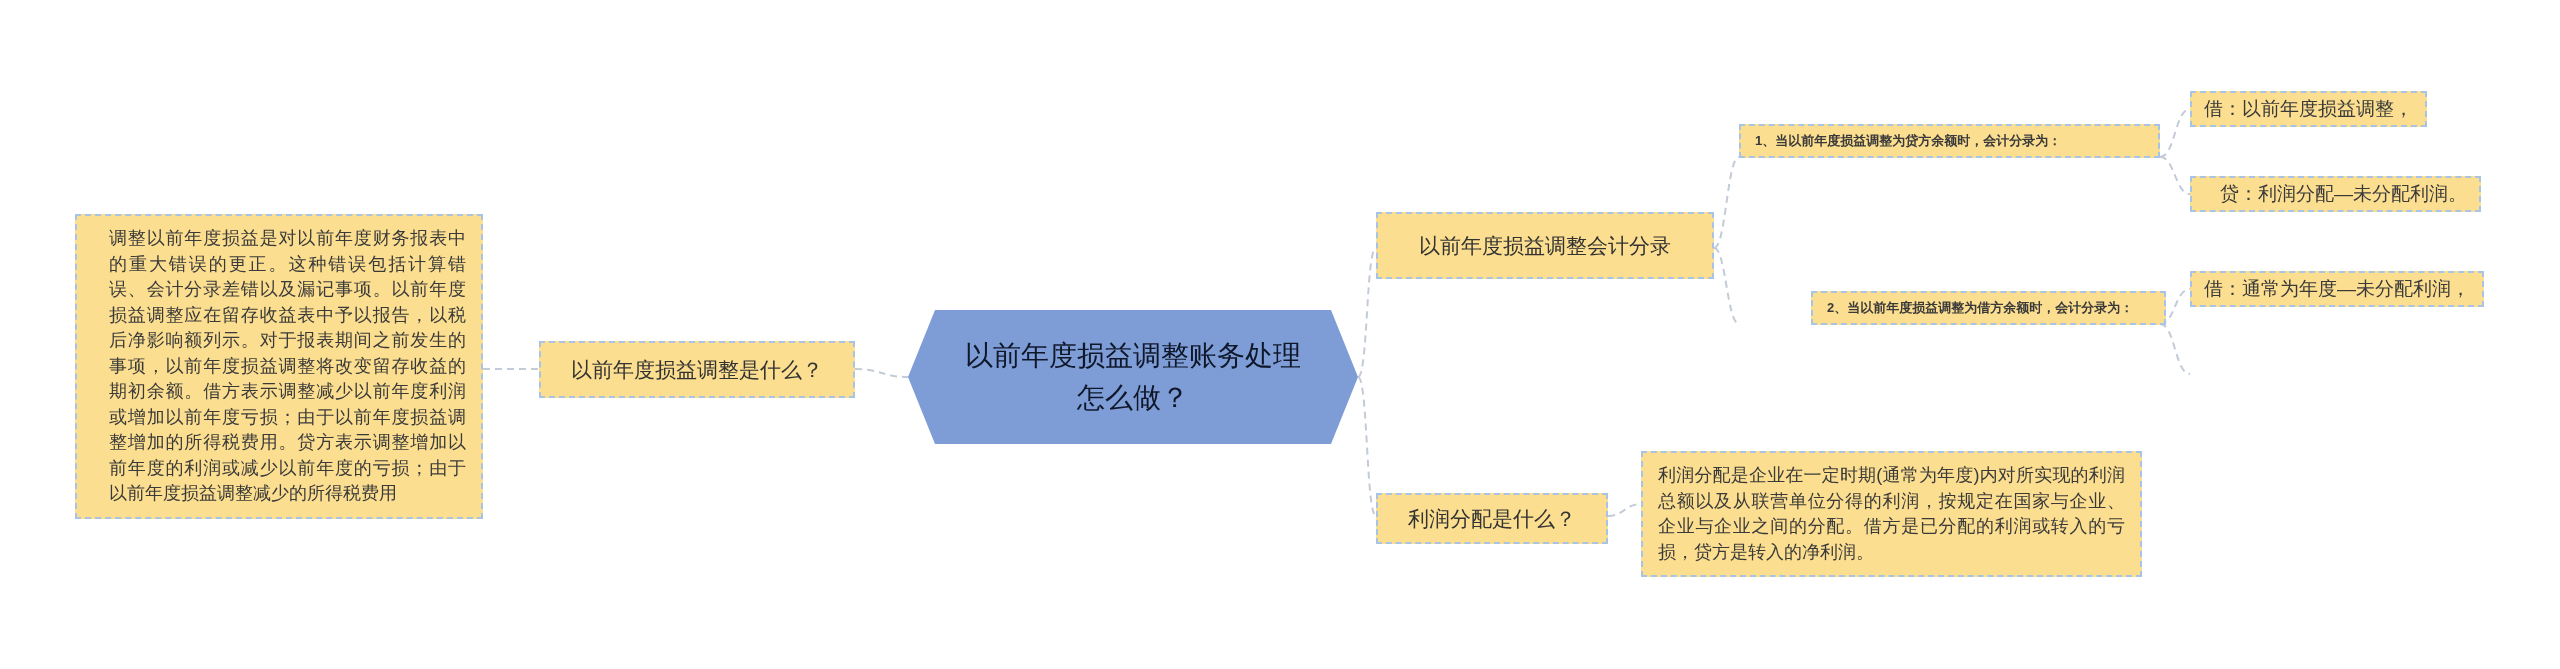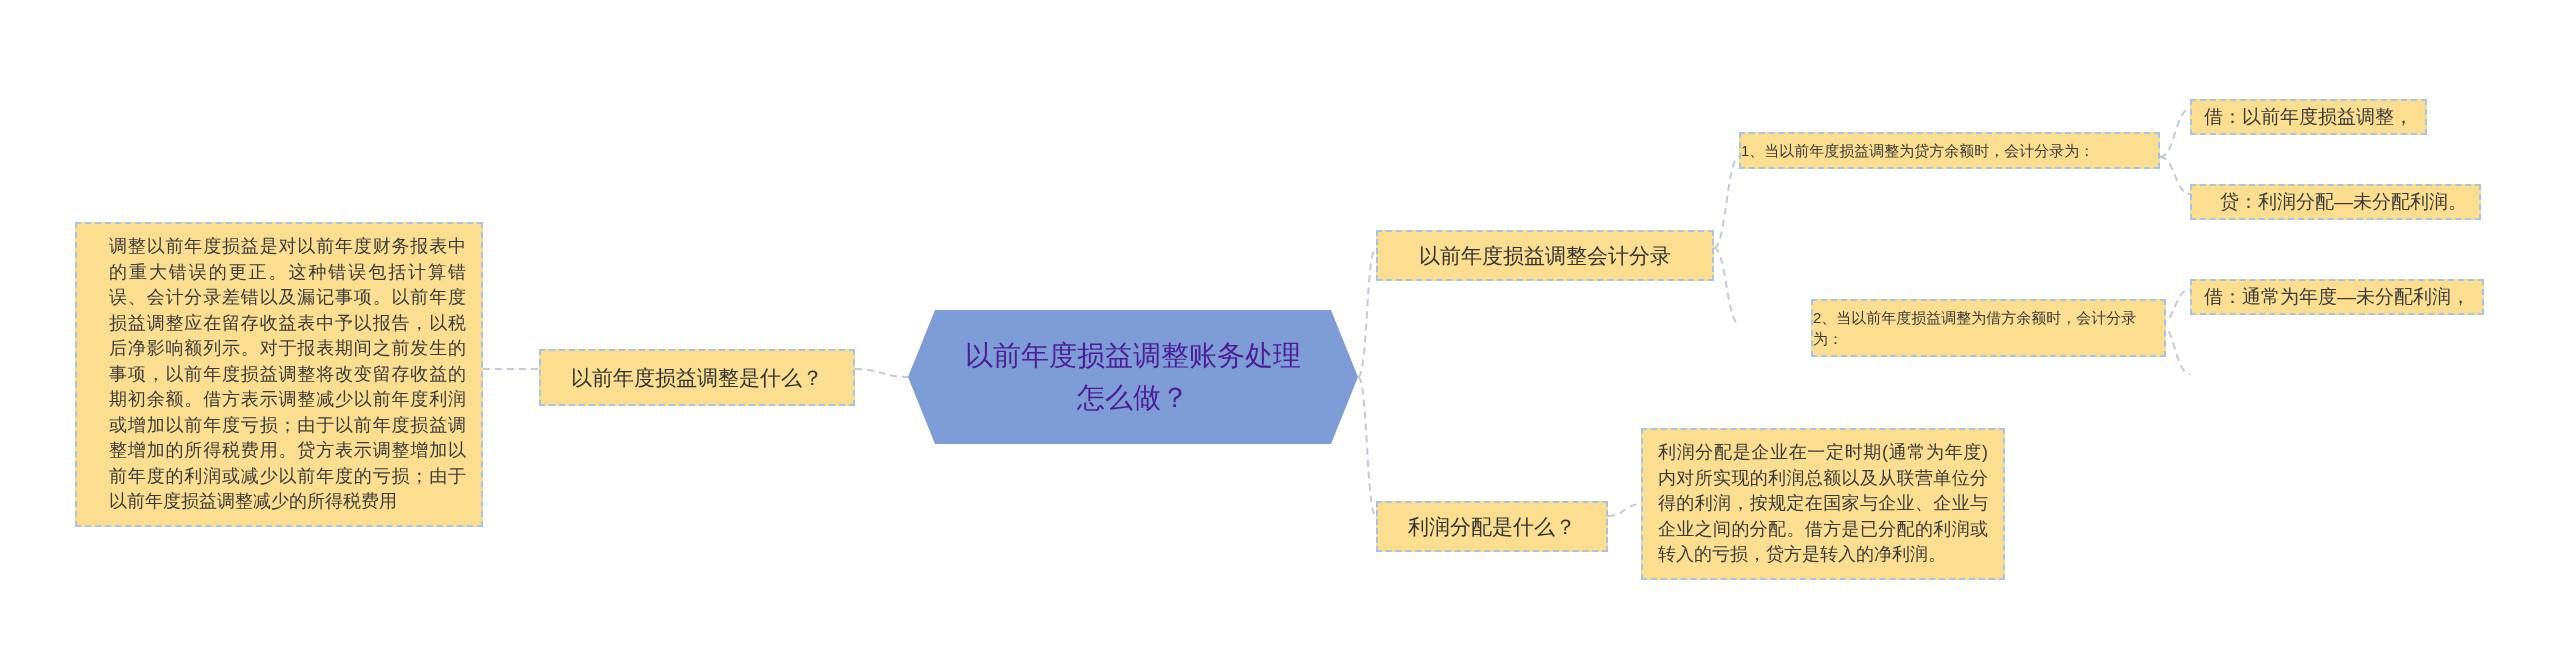--- a/index.html
+++ b/index.html
@@ -22,40 +22,40 @@
     height: 669px;
     z-index: 0;
   }
   .node, .detail-box, .entry-box, .case-box {
     position: absolute;
     box-sizing: border-box;
     background: #fbde8f;
     border: 2px dashed #a8c3e4;
     color: #3a3a3a;
     z-index: 1;
-    margin-top: 8px;
   }
   .node {
     display: flex;
     align-items: center;
     justify-content: center;
     font-size: 21px;
     color: #333333;
     text-align: center;
   }
   .detail-box {
     font-size: 18px;
     line-height: 1.42;
     padding: 10px 15px;
     text-align: justify;
   }
   .case-box {
-    font-size: 15px;
+    font-size: 13px;
     line-height: 1.4;
-    padding: 6px 0;
+    padding: 6px 14px;
+    font-weight: bold;
   }
   .entry-box {
     display: inline-flex;
     align-items: center;
     white-space: nowrap;
     height: 36px;
     padding: 0 12px;
     font-size: 19px;
   }
   .center-node {
@@ -63,21 +63,21 @@
     left: 908px; top: 310px;
     width: 450px; height: 134px;
     background: #7e9dd6;
     clip-path: polygon(0 50%, 6% 0, 94% 0, 100% 50%, 94% 100%, 6% 100%);
     display: flex;
     align-items: center;
     justify-content: center;
     text-align: center;
     font-size: 28px;
     line-height: 1.5;
-    color: #4c1d95;
+    color: #0f172a;
     padding: 0 48px;
     box-sizing: border-box;
     z-index: 1;
   }
 </style>
 </head>
 <body>
 
 <div class="canvas">
 
@@ -96,30 +96,30 @@
       <path d="M 1608 516 C 1624 516, 1625 504, 1641 504"></path>
     </g>
   </svg>
 
   <div class="detail-box" style="left:75px; top:214px; width:408px;padding-left:32px;">调整以前年度损益是对以前年度财务报表中的重大错误的更正。这种错误包括计算错误、会计分录差错以及漏记事项。以前年度损益调整应在留存收益表中予以报告，以税后净影响额列示。对于报表期间之前发生的事项，以前年度损益调整将改变留存收益的期初余额。借方表示调整减少以前年度利润或增加以前年度亏损；由于以前年度损益调整增加的所得税费用。贷方表示调整增加以前年度的利润或减少以前年度的亏损；由于以前年度损益调整减少的所得税费用</div>
 
   <div class="node" style="left:539px; top:341px; width:316px; height:57px;">以前年度损益调整是什么？</div>
 
   <div class="center-node">以前年度损益调整账务处理怎么做？</div>
 
-  <div class="node" style="left:1376px; top:222px; width:338px; height:51px;">以前年度损益调整会计分录</div>
+  <div class="node" style="left:1376px; top:212px; width:338px; height:67px;">以前年度损益调整会计分录</div>
 
   <div class="case-box" style="left:1739px; top:124px; width:421px;">1、当以前年度损益调整为贷方余额时，会计分录为：</div>
 
   <div class="entry-box" style="left:2190px; top:91px;">借：以前年度损益调整，</div>
 
   <div class="entry-box" style="left:2190px; top:176px;padding-left:28px;">贷：利润分配—未分配利润。</div>
 
   <div class="case-box" style="left:1811px; top:291px; width:355px;">2、当以前年度损益调整为借方余额时，会计分录为：</div>
 
   <div class="entry-box" style="left:2190px; top:271px;">借：通常为年度—未分配利润，</div>
 
 
   <div class="node" style="left:1376px; top:493px; width:232px; height:51px;">利润分配是什么？</div>
 
-  <div class="detail-box" style="left:1641px; top:420px; width:364px;">利润分配是企业在一定时期(通常为年度)内对所实现的利润总额以及从联营单位分得的利润，按规定在国家与企业、企业与企业之间的分配。借方是已分配的利润或转入的亏损，贷方是转入的净利润。</div>
+  <div class="detail-box" style="left:1641px; top:451px; width:501px;">利润分配是企业在一定时期(通常为年度)内对所实现的利润总额以及从联营单位分得的利润，按规定在国家与企业、企业与企业之间的分配。借方是已分配的利润或转入的亏损，贷方是转入的净利润。</div>
 
 </div>
 
 </body></html>

